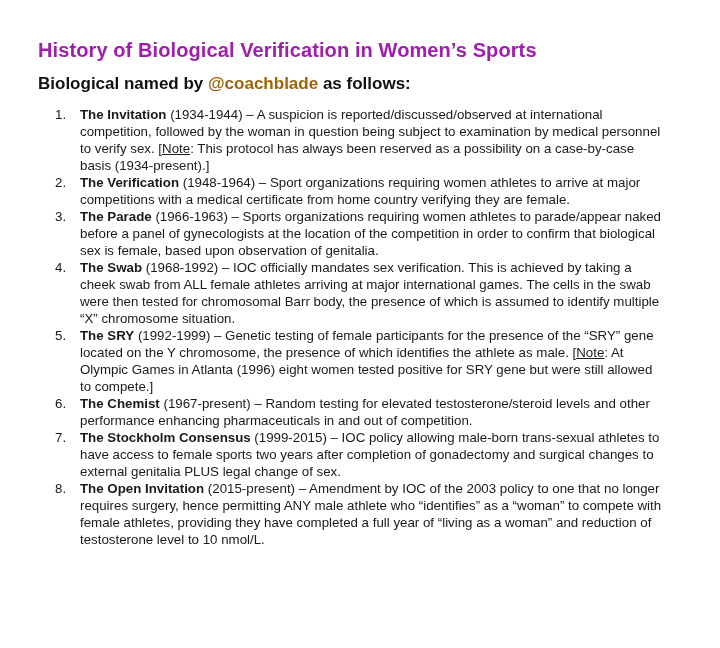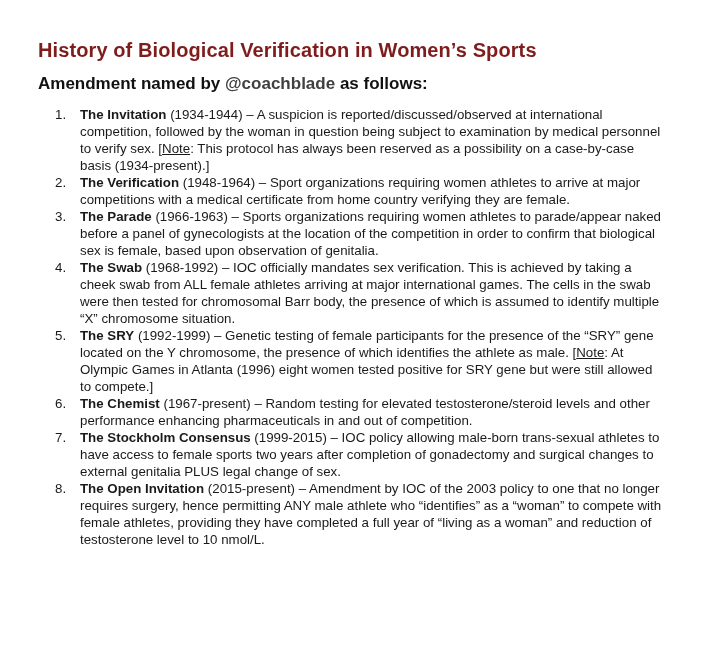--- a/index.html
+++ b/index.html
@@ -9,50 +9,50 @@
     font-family: "Liberation Sans", "DejaVu Sans", sans-serif;
     color: #1a1a1a;
     overflow: hidden;
   }
   .page { padding: 38px 30px 0 38px; box-sizing: border-box; width: 720px; height: 648px; }
   .title {
     margin: 0;
     font-size: 20px;
     line-height: 24px;
     font-weight: 700;
-    color: #7f1d1d;
+    color: #a21caf;
     letter-spacing: 0.1px;
   }
   .subtitle {
     margin: 11px 0 0 0;
     font-size: 17px;
     line-height: 21px;
     font-weight: 700;
     color: #111111;
   }
-  .handle { color: #404040; text-decoration: none; cursor: pointer; }
+  .handle { color: #a16207; text-decoration: none; cursor: pointer; }
   .list {
     margin: 12px 25px 0 17px;
     font-size: 13.3px;
     line-height: 17px;
   }
   .item { display: flex; }
   .item .num { width: 25px; flex-shrink: 0; }
   .item .body { flex: 1; }
   .item b { font-weight: 700; }
   .item u { text-decoration: underline; text-align: center; }
 </style>
 </head>
 <body>
 
 <div class="page">
 
   <h1 class="title">History of Biological Verification in Women’s Sports</h1>
 
-  <p class="subtitle"><span>Amendment named by </span><a class="handle">@coachblade</a><span> as follows:</span></p>
+  <p class="subtitle"><span>Biological named by </span><a class="handle">@coachblade</a><span> as follows:</span></p>
 
   <div class="list">
 
     <div class="item">
       <span class="num">1.</span>
       <span class="body"><b>The Invitation</b><span> (1934-1944) – A suspicion is reported/discussed/observed at international competition, followed by the woman in question being subject to examination by medical personnel to verify sex. [</span><u>Note</u><span>: This protocol has always been reserved as a possibility on a case-by-case basis (1934-present).]</span></span>
     </div>
 
     <div class="item">
       <span class="num">2.</span>

